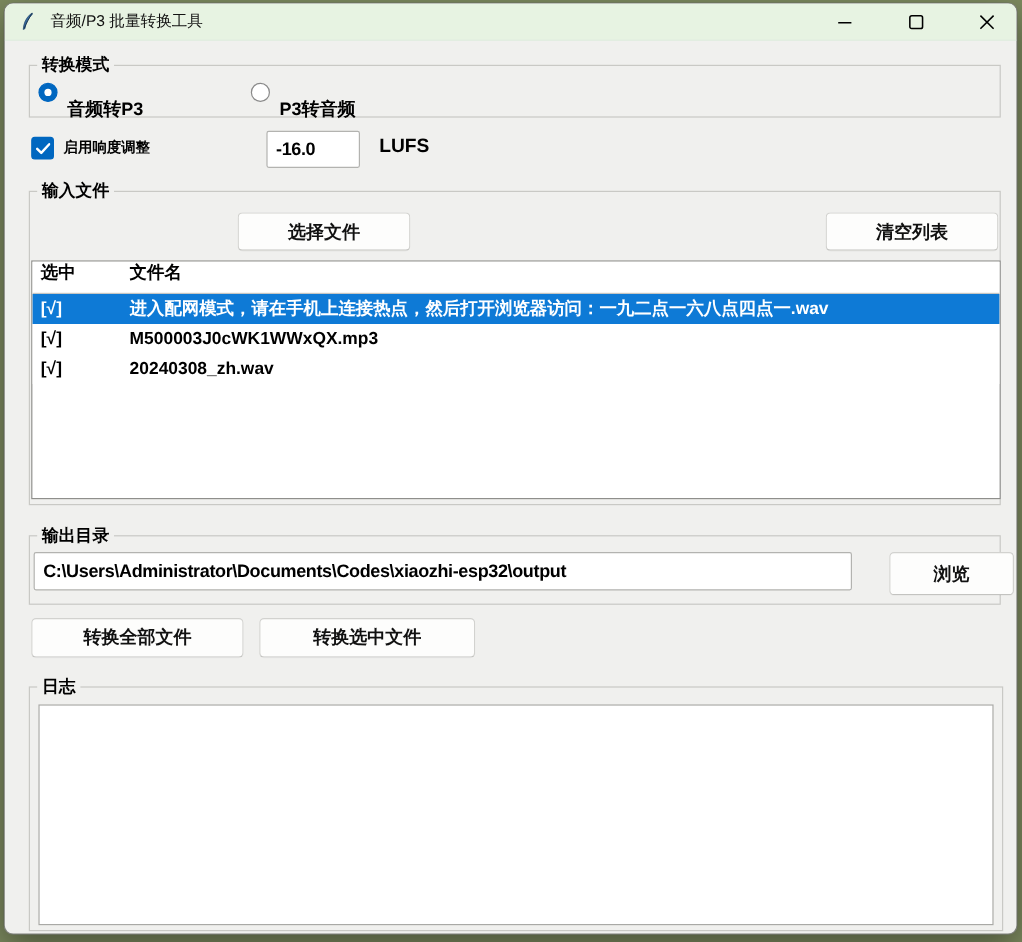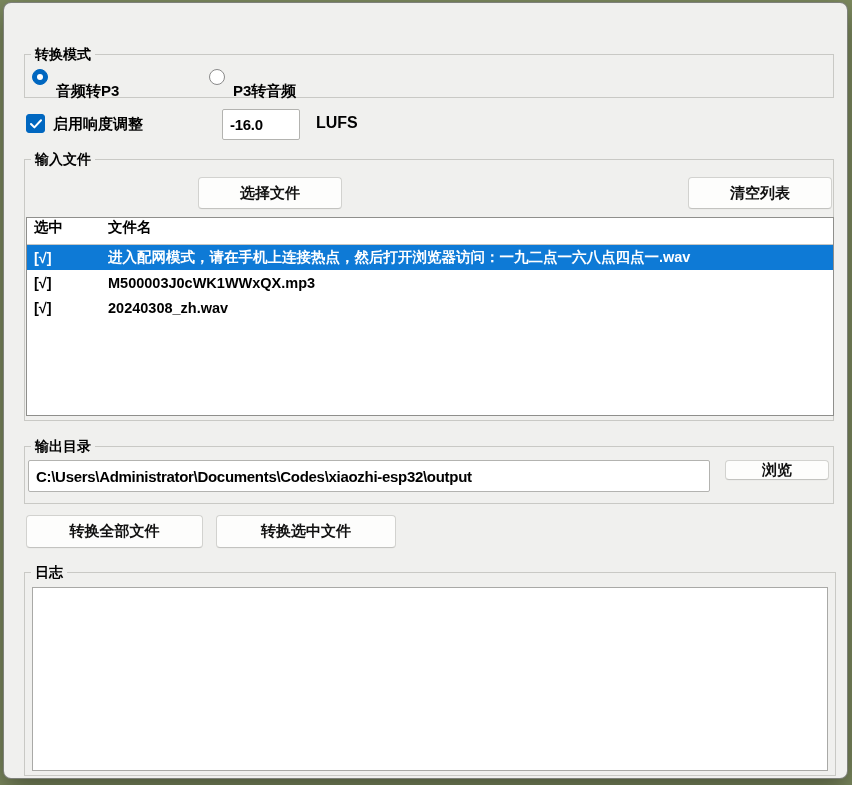--- a/index.html
+++ b/index.html
@@ -50,21 +50,21 @@
     transform:translate(-50%,-50%); border-radius:50%; background:#fff;
   }
   .radio-label { font-weight:bold; font-size:15px; color:#000;margin-top:28px; }
   
   .checkbox {
     position:absolute; width:19px; height:19px; border-radius:3px;
     border:1px solid #8a8a8a; background:#fff;
     display:flex; align-items:center; justify-content:center;
   }
   .checkbox.checked { background:#0067c0; border-color:#0067c0; }
-  .bold-label { position:absolute; font-weight:bold; font-size:15px; color:#000; white-space:nowrap; }
+  .bold-label { position:absolute; font-weight:bold; font-size:12px; color:#000; white-space:nowrap; }
   
   .entry {
     position:absolute; background:#fff; border:1px solid #b3b3b0; border-radius:2px;
     font-weight:bold; font-size:15px; color:#000; padding:1px 7px;
     display:flex; align-items:center; white-space:nowrap; overflow:hidden;
     letter-spacing:-0.3px;
   }
   
   .btn {
     position:absolute; background:#fdfdfc; border:1px solid #d2d2cf; border-bottom-color:#c3c3c0;
@@ -90,20 +90,43 @@
   
   .log-area {
     position:absolute; background:#fff; border:1px solid #a9a9a6;
   }
 </style>
 </head>
 <body>
 
 <div class="window">
 
+  <div class="titlebar">
+    <svg class="app-icon" viewBox="0 0 20 20">
+      <path d="M13.5 1 C9.2 3.6 6 8.6 4.8 13.8 L4.2 18.2 L6.0 17.4 C6.6 12.4 9.2 6.6 13.8 2.2 Z" fill="#3a6ea5" stroke="#1d3f63" stroke-width="0.7"></path>
+      <path d="M13.2 1.6 C10.4 6.2 7.4 11.8 5.0 17.2" stroke="#14304e" stroke-width="0.9" fill="none"></path>
+    </svg>
+    <span class="titletext">音频/P3 批量转换工具</span>
+    <div class="wbtn wbtn-min">
+      <svg width="12" height="12">
+          <line x1="0.5" y1="6" x2="11.5" y2="6" stroke="#000" stroke-width="1.3"></line>
+        </svg>
+    </div>
+    <div class="wbtn wbtn-max">
+      <svg width="13" height="13">
+          <rect x="1.2" y="1.2" width="10.6" height="10.6" rx="1.5" fill="none" stroke="#000" stroke-width="1.3"></rect>
+        </svg>
+    </div>
+    <div class="wbtn wbtn-close">
+      <svg width="13" height="13">
+          <line x1="1" y1="1" x2="12" y2="12" stroke="#000" stroke-width="1.3"></line>
+          <line x1="12" y1="1" x2="1" y2="12" stroke="#000" stroke-width="1.3"></line>
+        </svg>
+    </div>
+  </div>
 
   <div class="frame" style="left:20px; top:51px; width:810px; height:44px;">
     <span class="flabel" style="left:6px;">转换模式</span>
   </div>
   <div class="radio-item checked" style="left:28px; top:64px;">
     <span class="radio-circle"></span>
     <span class="radio-label">音频转P3</span>
   </div>
   <div class="radio-item" style="left:205px; top:64px;">
     <span class="radio-circle"></span>
@@ -143,21 +166,21 @@
     <span class="c1">[√]</span>
     <span class="c2">20240308_zh.wav</span>
   </div>
       </div>
   </div>
 
   <div class="frame" style="left:20px; top:443px; width:810px; height:58px;">
     <span class="flabel" style="left:6px;">输出目录</span>
   </div>
   <div class="entry" style="left:24px; top:457px; width:682px; height:32px;">C:\Users\Administrator\Documents\Codes\xiaozhi-esp32\output</div>
-  <div class="btn" style="left:721px; top:457px; width:104px; height:20px;">浏览</div>
+  <div class="btn" style="left:737px; top:457px; width:104px; height:36px;">浏览</div>
 
   <div class="btn" style="left:22px; top:512px; width:177px; height:33px;">转换全部文件</div>
   <div class="btn" style="left:212px; top:512px; width:180px; height:33px;">转换选中文件</div>
 
   <div class="frame" style="left:20px; top:569px; width:812px; height:204px;">
     <span class="flabel" style="left:6px;">日志</span>
   </div>
   <div class="log-area" style="left:28px; top:584px; width:796px; height:184px;"></div>
 
 </div>

